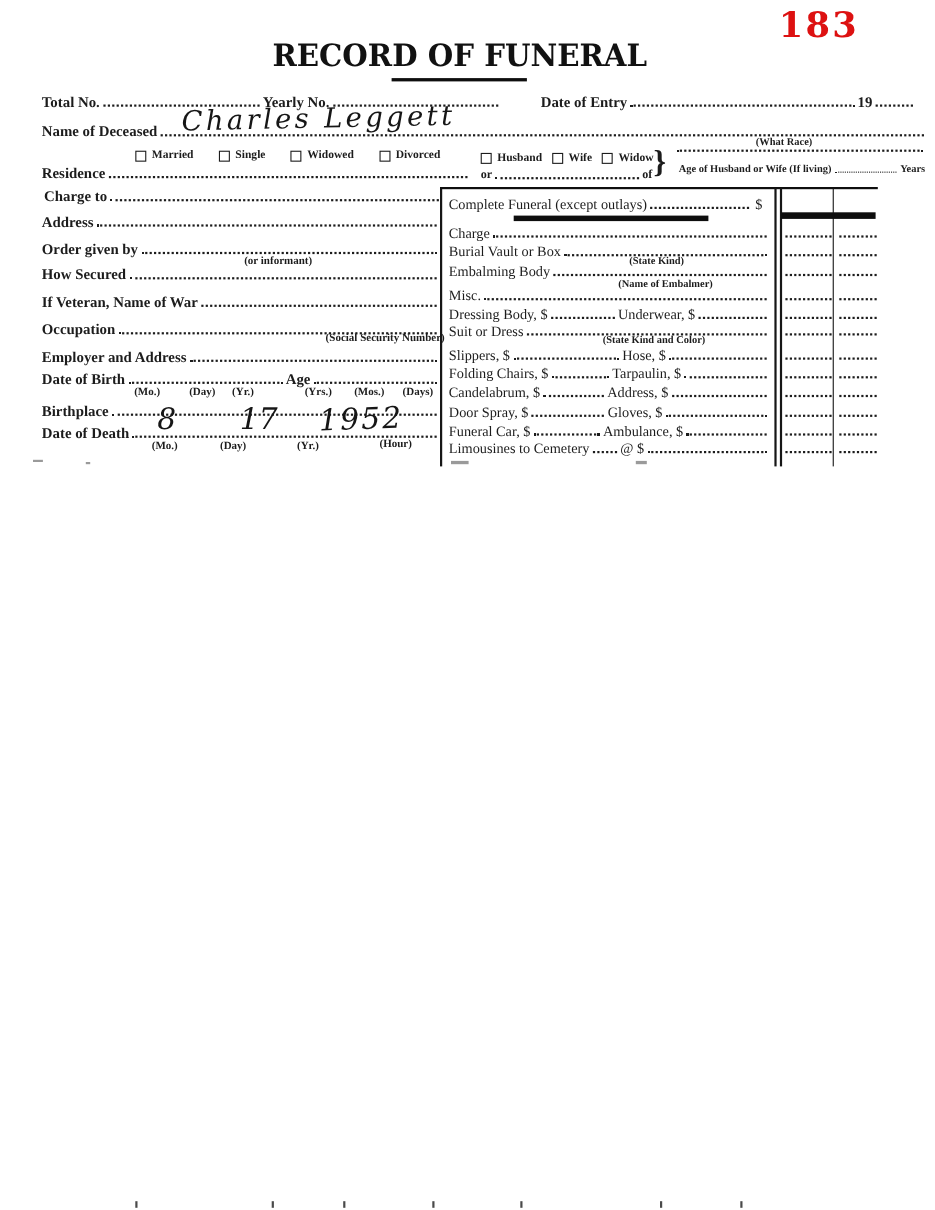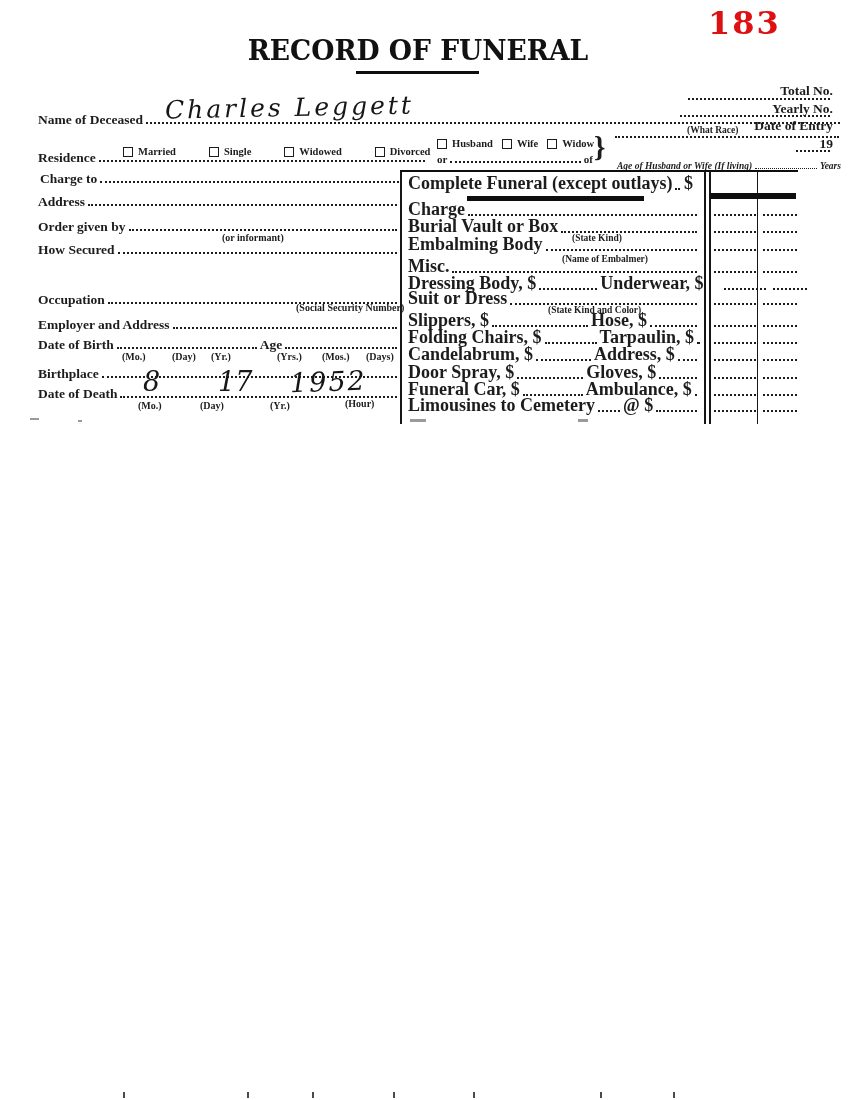--- a/index.html
+++ b/index.html
@@ -2,21 +2,21 @@
 <html><head>
 <meta charset="utf-8">
 <style>
   html,body{margin:0;padding:0;background:#fff;}
   .page{position:relative;width:850px;height:1100px;background:#ffffff;
         font-family:"Liberation Serif",serif;color:#1c1c1c;overflow:hidden;}
 
   .abs{position:absolute;}
   .frow{position:absolute;display:flex;align-items:flex-end;}
   .lbl{font-weight:bold;font-size:13.5px;line-height:1;white-space:nowrap;}
-  .clbl{font-weight:bold;font-size:18px;line-height:1;white-space:nowrap;}
+  .clbl{font-weight:normal;font-size:13px;line-height:1;white-space:nowrap;}
   .small{font-weight:bold;font-size:10px;line-height:1;white-space:nowrap;}
   .tiny{font-weight:bold;font-size:9.5px;line-height:1;white-space:nowrap;}
 
   .dots{border-bottom:2px dotted #1c1c1c;height:0;flex:1 1 auto;margin:0 3px 2px 3px;}
   .dfix{flex:0 0 auto;}
 
   .cb{display:inline-block;width:8px;height:8px;border:1.5px solid #1c1c1c;
       margin-right:5px;vertical-align:-1px;}
   .cbitem{display:flex;align-items:center;font-weight:bold;font-size:10.5px;white-space:nowrap;}
 
@@ -42,39 +42,39 @@
 </head>
 <body>
 
 <div class="page">
 
   <div class="pagenum">183</div>
 
   <div class="title">RECORD OF FUNERAL</div>
   <div class="bar" style="left:356px;top:71px;width:123px;height:3px;"></div>
 
-  <div class="frow" style="left:38px;top:84px;width:795px;height:15px;flex-direction:column;">
+  <div class="frow" style="left:38px;top:84px;width:795px;height:15px;">
     <span class="lbl">Total No.</span>
     <span class="dots dfix" style="width:142px;"></span>
     <span class="lbl">Yearly No.</span>
     <span class="dots dfix" style="width:150px;"></span>
     <span class="lbl" style="margin-left:36px;">Date of Entry</span>
     <span class="dots"></span>
     <span class="lbl">19</span>
     <span class="dots dfix" style="width:34px;"></span>
   </div>
 
   <div class="frow" style="left:38px;top:111px;width:805px;height:15px;">
     <span class="lbl">Name of Deceased</span>
     <span class="dots"></span>
   </div>
   <div class="hand" style="left:165px;top:95px;letter-spacing:3px;transform:rotate(-1.2deg);">Charles Leggett</div>
   <div class="abs tiny" style="left:687px;top:126px;">(What Race)</div>
 
-  <div class="frow" style="left:123px;top:146px;height:11px;gap:33px;">
+  <div class="frow" style="left:123px;top:136px;height:11px;gap:23px;">
     <span class="cbitem">
         <span class="cb"></span>
         <span>Married</span>
       </span>
     <span class="cbitem">
         <span class="cb"></span>
         <span>Single</span>
       </span>
     <span class="cbitem">
         <span class="cb"></span>
@@ -107,41 +107,45 @@
   </div>
   <div class="frow" style="left:437px;top:152px;width:156px;height:13px;text-align:right;">
     <span class="small" style="font-size:11px;">or</span>
     <span class="dots"></span>
     <span class="small" style="font-size:11px;">of</span>
   </div>
   <div class="abs" style="left:594px;top:133px;font-size:29px;line-height:1;font-weight:bold;">}</div>
   <div class="frow" style="left:612px;top:136px;width:230px;height:4px;">
     <span class="dots"></span>
   </div>
-  <div class="frow" style="left:617px;top:160px;width:224px;height:11px;font-style:italic;">
+  <div class="frow" style="left:617px;top:148px;width:224px;height:11px;">
     <span class="tiny">Age of Husband or Wife (If living)</span>
     <span class="dots" style="border-bottom-width:1.5px;"></span>
     <span class="tiny">Years</span>
   </div>
 
   <div class="frow" style="left:28px;top:170px;width:362px;height:15px;margin-left:12px;">
     <span class="lbl">Charge to</span>
     <span class="dots"></span>
   </div>
   <div class="frow" style="left:38px;top:193px;width:362px;height:15px;">
     <span class="lbl">Address</span>
     <span class="dots"></span>
   </div>
   <div class="frow" style="left:38px;top:218px;width:362px;height:15px;">
     <span class="lbl">Order given by</span>
     <span class="dots"></span>
   </div>
   <div class="abs small" style="left:222px;top:233px;">(or informant)</div>
   <div class="frow" style="left:38px;top:241px;width:362px;height:15px;">
     <span class="lbl">How Secured</span>
+    <span class="dots"></span>
+  </div>
+  <div class="frow" style="left:38px;top:266px;width:362px;height:15px;">
+    <span class="lbl">If Veteran, Name of War</span>
     <span class="dots"></span>
   </div>
   <div class="frow" style="left:38px;top:291px;width:362px;height:15px;">
     <span class="lbl">Occupation</span>
     <span class="dots"></span>
   </div>
   <div class="abs small" style="left:296px;top:303px;">(Social Security Number)</div>
   <div class="frow" style="left:38px;top:316px;width:362px;height:15px;">
     <span class="lbl">Employer and Address</span>
     <span class="dots"></span>

